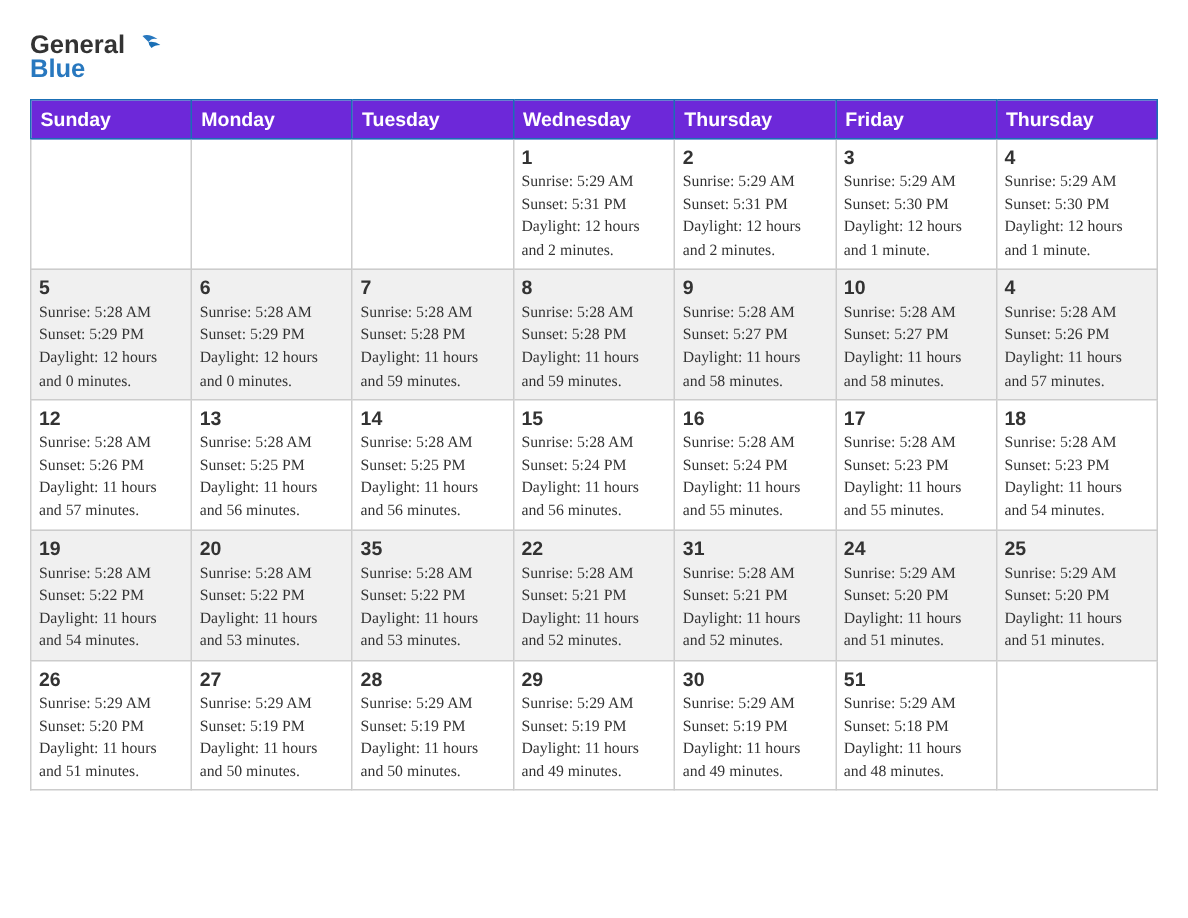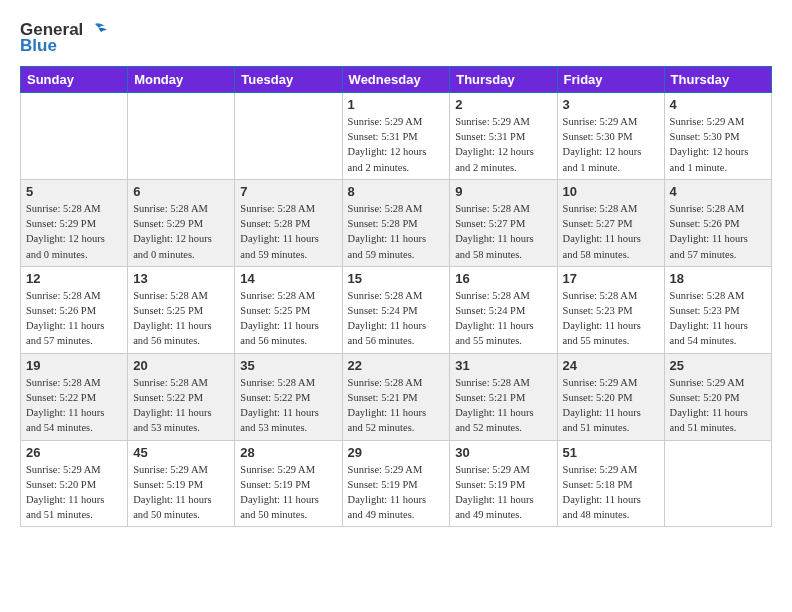--- a/index.html
+++ b/index.html
@@ -296,21 +296,21 @@
       </tr>
       <tr class="row-white">
         <td>
           <div class="day-number">26</div>
           <div class="day-info" style="white-space: pre-line;">Sunrise: 5:29 AM
 Sunset: 5:20 PM
 Daylight: 11 hours
 and 51 minutes.</div>
         </td>
         <td>
-          <div class="day-number">45</div>
+          <div class="day-number">27</div>
           <div class="day-info" style="white-space: pre-line;">Sunrise: 5:29 AM
 Sunset: 5:19 PM
 Daylight: 11 hours
 and 50 minutes.</div>
         </td>
         <td>
           <div class="day-number">28</div>
           <div class="day-info" style="white-space: pre-line;">Sunrise: 5:29 AM
 Sunset: 5:19 PM
 Daylight: 11 hours

